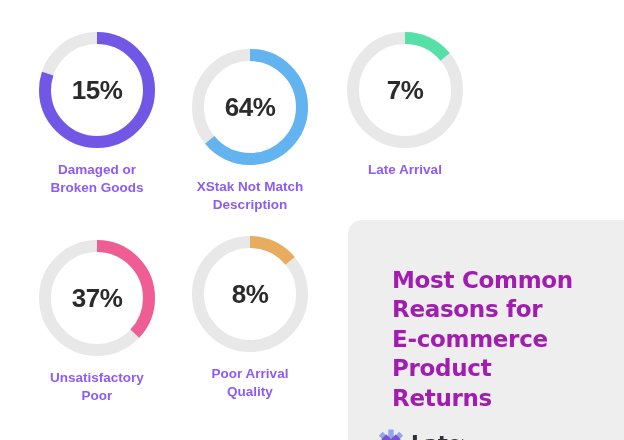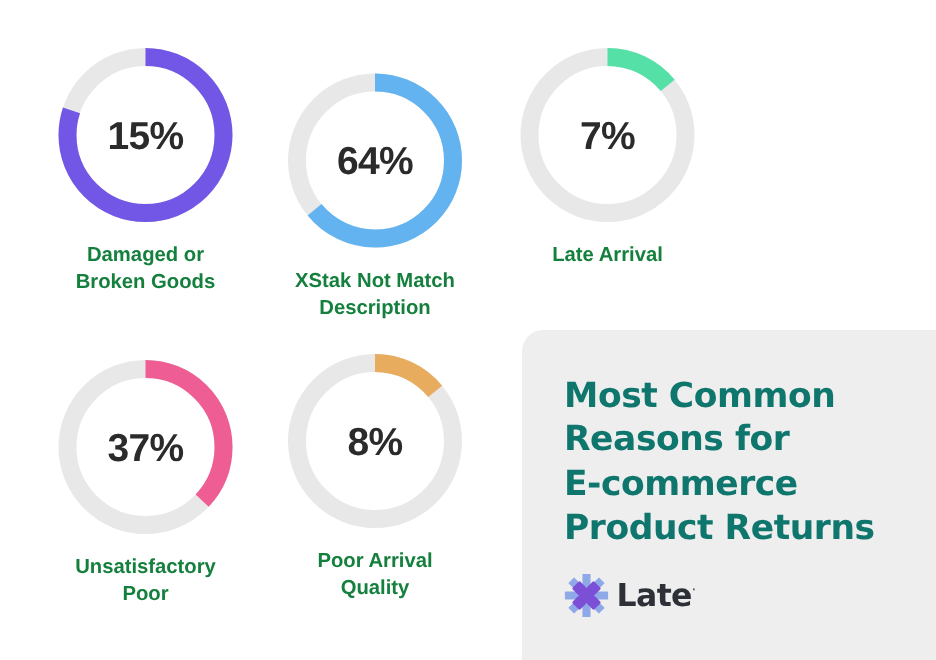--- a/index.html
+++ b/index.html
@@ -31,23 +31,23 @@
     background: #eeeeee;
     border-radius: 14px 0 0 0;
     box-sizing: border-box;
     padding: 30px 18px 0 28px;
   }
   .panel-title {
     font-family: "DejaVu Sans", sans-serif;
     font-size: 23px;
     line-height: 1.28;
     font-weight: bold;
-    color: #0f766e;
+    color: #a21caf;
     letter-spacing: -0.3px;
-    margin: 0;
+    margin: 16px;
     white-space: pre-line;
   }
   .brand-row {
     display: flex;
     align-items: center;
     margin-top: 14px;
   }
   .brand-mark {
     width: 30px;
     height: 30px;
@@ -97,21 +97,21 @@
     font-size: 26px;
     font-weight: bold;
     color: #2b2b2b;
     letter-spacing: -0.5px;
   }
   .donut-label {
     margin-top: 9px;
     font-size: 13.5px;
     font-weight: bold;
     line-height: 1.32;
-    color: #15803d;
+    color: #8b5cf6;
     white-space: pre-line;
   }
 
   .pos-0 { left: 21px;  top: 28px; }
   .pos-1 { left: 174px; top: 45px; }
   .pos-2 { left: 329px; top: 28px; }
   .pos-3 { left: 21px;  top: 236px; }
   .pos-4 { left: 174px; top: 232px; }
 </style>
 </head>

